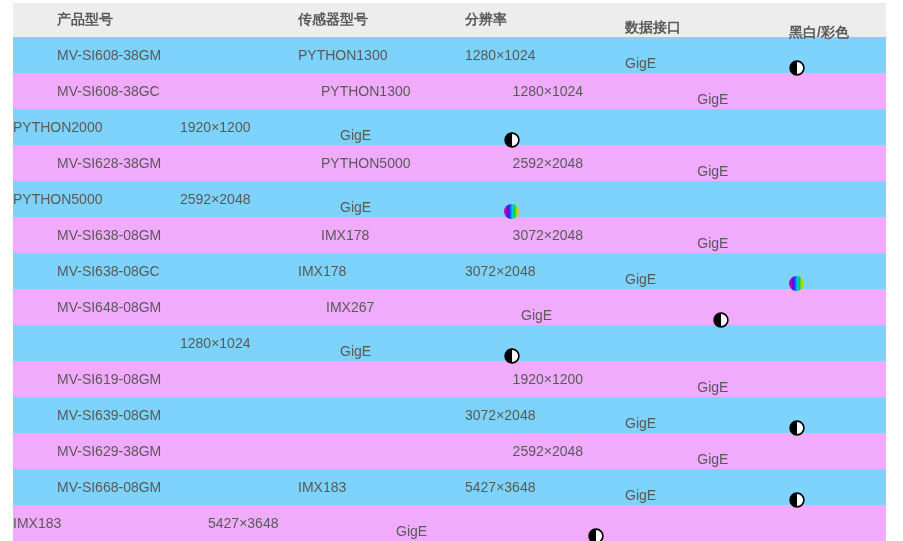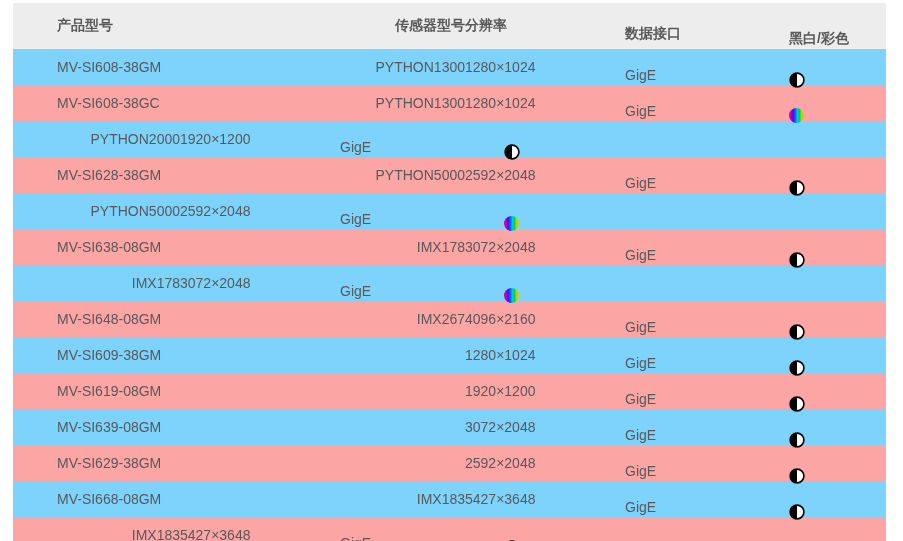--- a/index.html
+++ b/index.html
@@ -20,39 +20,39 @@
     top: 3px;
     width: 873px;
     border-bottom: 2px solid #c9c9c9;
   }
   .t-row {
     display: flex;
     align-items: center;
     height: 36px;
     background: #7dd3fc;
   }
-  .t-row.stripe { background: #fca5a5; }
+  .t-row.stripe { background: #f0abfc; gap: 28px; }
   .t-header {
     display: flex;
     align-items: center;
-    height: 46px;
+    height: 34px;
     background: #ededed;
     font-weight: bold;
     color: #333333;
     font-size: 14px;
   }
   .cell {
     font-size: 14px;
     color: #595959;
     overflow: hidden;
     white-space: nowrap;
     box-sizing: border-box;
   }
   .c1 { width: 285px; padding-left: 44px; }
-  .c2 { width: 167px; text-align: right; }
+  .c2 { width: 167px; }
   .c3 { width: 160px; }
   .c4 { width: 160px; margin-top: 16px; }
   .c5 { flex: 1; display: flex; align-items: center; padding-left: 4px; margin-top: 25px; }
   .mono-dot { display: inline-block; vertical-align: middle; }
   .color-dot {
     width: 15px; height: 15px;
     border-radius: 50%;
     background: linear-gradient(90deg,
       #e00070 0%, #b400c8 14%, #5500f0 28%, #0066ff 42%,
       #00c8e6 56%, #00d050 70%, #aadc00 84%, #ffb400 100%);
@@ -128,41 +128,40 @@
         <div class="cell c3">3072×2048</div>
         <div class="cell c4">GigE</div>
         <div class="cell c5">
           <span><svg class="mono-dot" width="16" height="16" viewBox="0 0 16 16">
               <circle cx="8" cy="8" r="6.9" fill="#ffffff" stroke="#000000" stroke-width="1.6"></circle>
               <path d="M8 1.1 A6.9 6.9 0 0 0 8 14.9 Z" fill="#000000"></path>
             </svg></span>
         </div>
       </div>
       <div class="t-row">
+        <div class="cell c1">MV-SI638-08GC</div>
         <div class="cell c2">IMX178</div>
         <div class="cell c3">3072×2048</div>
         <div class="cell c4">GigE</div>
         <div class="cell c5">
           <span class="color-dot"></span>
         </div>
       </div>
       <div class="t-row stripe">
         <div class="cell c1">MV-SI648-08GM</div>
         <div class="cell c2">IMX267</div>
-        <div class="cell c3">4096×2160</div>
-        <div class="cell c4">GigE</div>
-        <div class="cell c5">
-          <span><svg class="mono-dot" width="16" height="16" viewBox="0 0 16 16">
-              <circle cx="8" cy="8" r="6.9" fill="#ffffff" stroke="#000000" stroke-width="1.6"></circle>
-              <path d="M8 1.1 A6.9 6.9 0 0 0 8 14.9 Z" fill="#000000"></path>
-            </svg></span>
-        </div>
-      </div>
-      <div class="t-row">
-        <div class="cell c1">MV-SI609-38GM</div>
+        <div class="cell c4">GigE</div>
+        <div class="cell c5">
+          <span><svg class="mono-dot" width="16" height="16" viewBox="0 0 16 16">
+              <circle cx="8" cy="8" r="6.9" fill="#ffffff" stroke="#000000" stroke-width="1.6"></circle>
+              <path d="M8 1.1 A6.9 6.9 0 0 0 8 14.9 Z" fill="#000000"></path>
+            </svg></span>
+        </div>
+      </div>
+      <div class="t-row">
         <div class="cell c2"></div>
         <div class="cell c3">1280×1024</div>
         <div class="cell c4">GigE</div>
         <div class="cell c5">
           <span><svg class="mono-dot" width="16" height="16" viewBox="0 0 16 16">
               <circle cx="8" cy="8" r="6.9" fill="#ffffff" stroke="#000000" stroke-width="1.6"></circle>
               <path d="M8 1.1 A6.9 6.9 0 0 0 8 14.9 Z" fill="#000000"></path>
             </svg></span>
         </div>
       </div>

